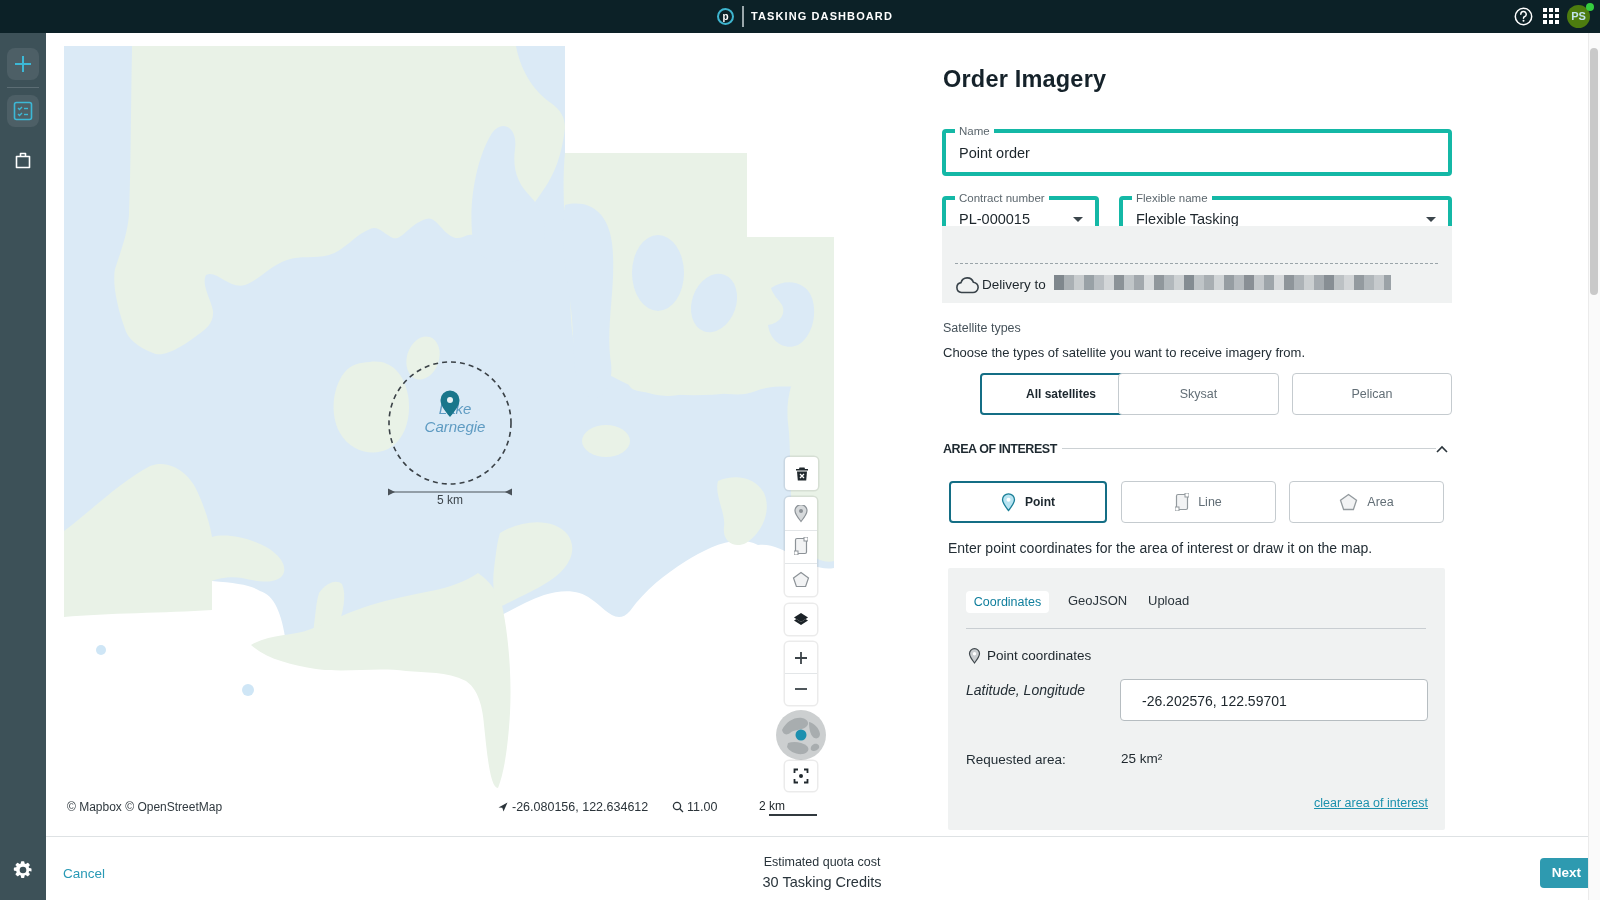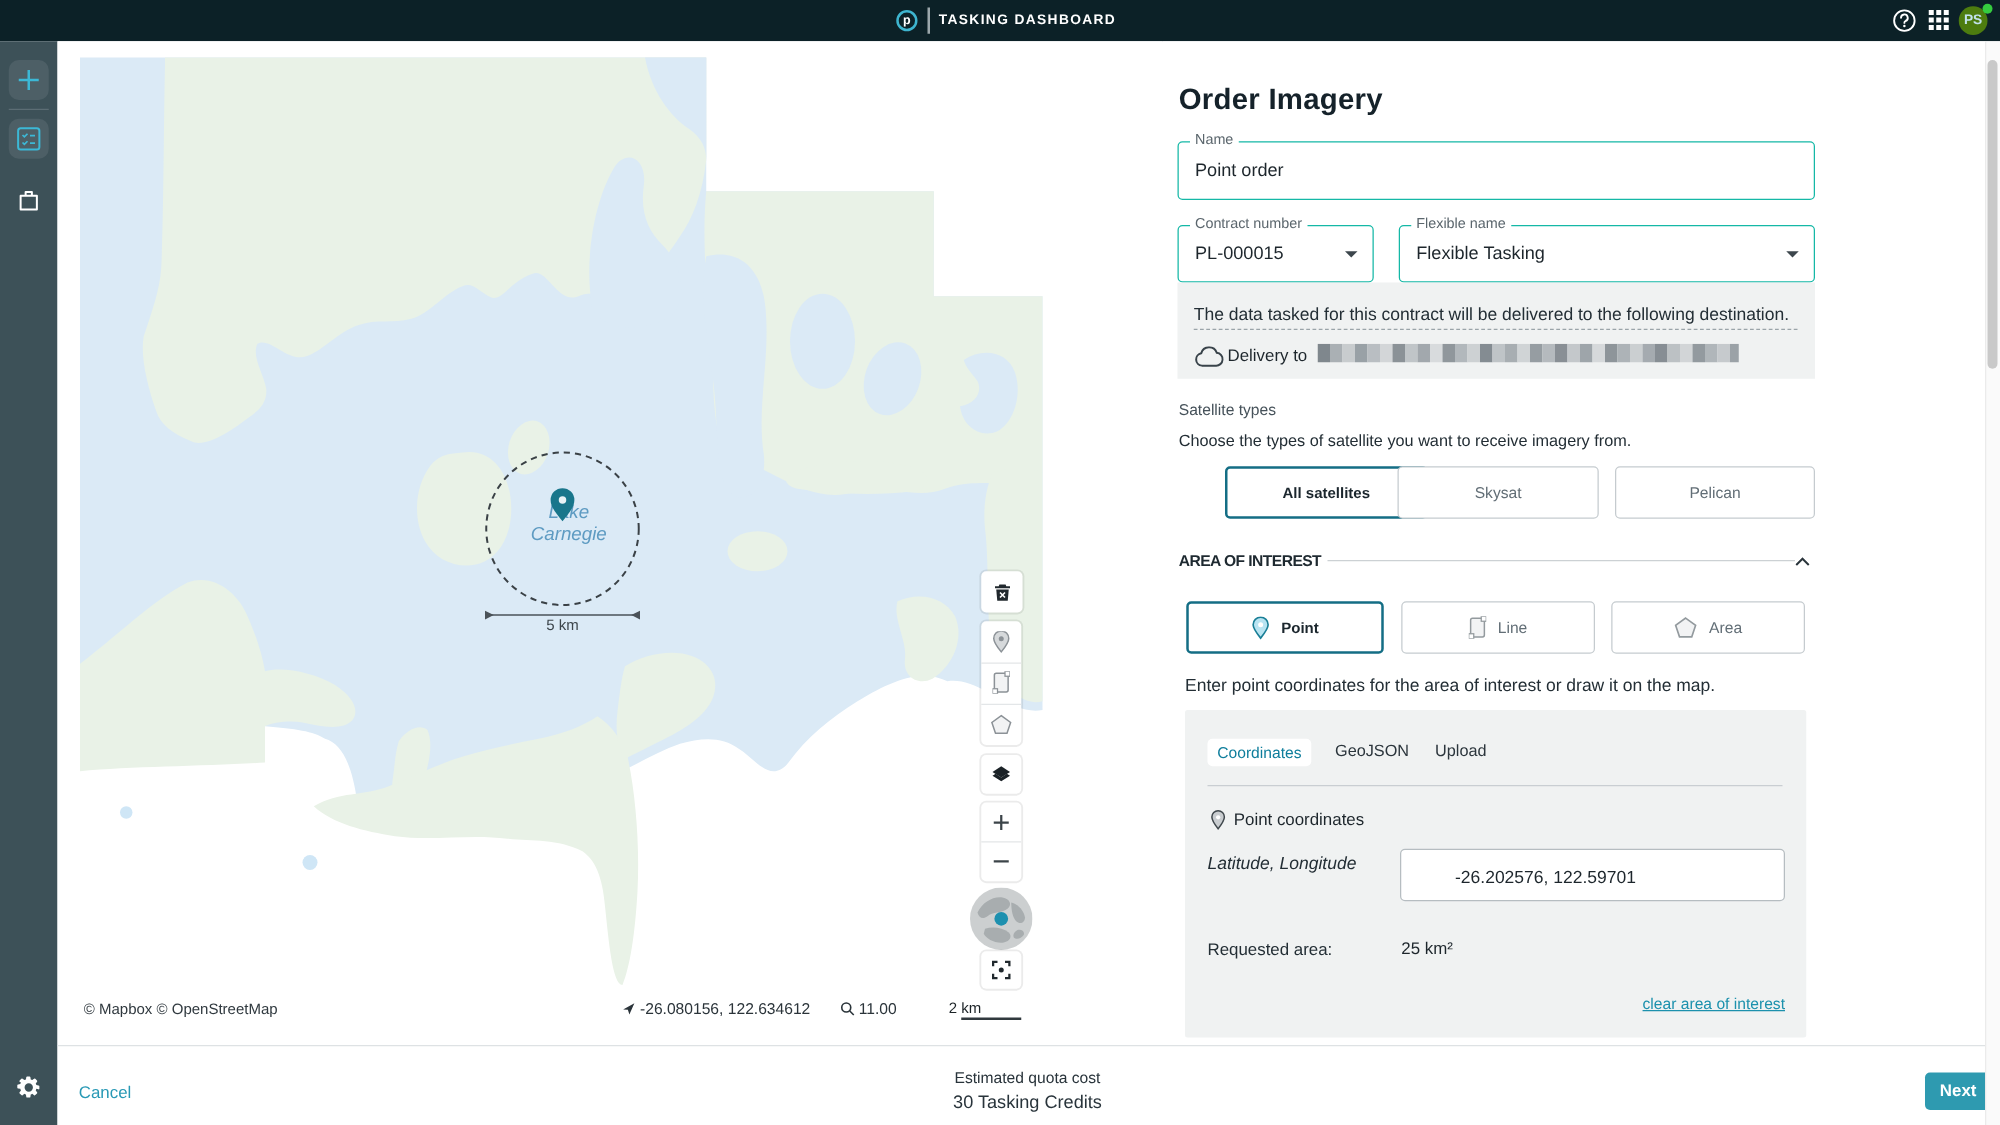--- a/index.html
+++ b/index.html
@@ -30,21 +30,21 @@
   .ctl-sep { position:absolute; left:0; width:32px; height:1px; background:#e3e6e8; }
   #attrib { left:21px; top:767px; font-size:12px; color:#30393f; }
   #coords { left:452px; top:767px; font-size:12.5px; color:#2b343a; display:flex; align-items:center; }
   #zoomlvl { left:626px; top:767px; font-size:12.5px; color:#2b343a; display:flex; align-items:center; }
   #scaletxt { left:702px; top:766px; width:48px; text-align:center; font-size:12px; color:#1c2327; }
   #scalebar { left:723px; top:781px; width:48px; height:2px; background:#31393e; }
 
   
   #panel { left:930px; top:33px; width:658px; height:803px; background:#fff; }
   h1 { position:absolute; left:943px; top:66px; font-size:23.5px; color:#15222a; letter-spacing:0.2px; }
-  .field { position:absolute; border:1px solid #14b8a6; border-radius:4px; background:#fff; }
+  .field { position:absolute; border:4px solid #14b8a6; border-radius:4px; background:#fff;margin-top:16px; }
   .field .lbl { position:absolute; top:-8px; left:9px; background:#fff; padding:0 4px; font-size:11.5px; color:#5b666d; }
   .field .val { position:absolute; left:13px; top:50%; transform:translateY(-50%); font-size:14.5px; color:#1d262c; }
   .caret { position:absolute; right:12px; top:50%; margin-top:-2px; width:0; height:0; border-left:5px solid transparent; border-right:5px solid transparent; border-top:5px solid #3c464c; }
   #graybox { left:942px; top:226px; width:510px; height:77px; background:#f0f2f2; }
   #graybox .t1 { position:absolute; left:13px; top:17px; font-size:14px; color:#232e35; }
   #graybox .dash { position:absolute; left:13px; top:37px; width:483px; border-top:1px dashed #9aa4a9; }
   #graybox .delrow { position:absolute; left:13px; top:46px; height:26px; }
   #delivery-txt { position:absolute; left:27px; top:5px; white-space:nowrap; font-size:13.5px; color:#1d262c; }
   #mosaic { position:absolute; left:99px; top:3px; width:337px; height:15px; font-size:0; white-space:nowrap; overflow:hidden; }
   #mosaic span { display:inline-block; width:10px; height:15px; }
@@ -60,21 +60,21 @@
   #aoi-chev { left:1435px; top:443px; width:14px; height:14px; }
 
   #enter-txt { left:948px; top:540px; font-size:14px; color:#232e35; }
   #coordpanel { left:948px; top:568px; width:497px; height:262px; background:#f0f2f2; border-radius:2px; }
   .tab { position:absolute; top:25px; font-size:13px; color:#2b353c; }
   #tab-coord { left:18px; top:23px; width:83px; height:22px; background:#fff; border-radius:4px; color:#0f7e9c; font-size:12.5px; text-align:center; line-height:22px; position:absolute; }
   #tabline { position:absolute; left:18px; top:60px; width:460px; height:1px; background:#c9ced2; }
   #pc-row { position:absolute; left:20px; top:80px; font-size:13.5px; color:#1d262c; }
   #lat-lbl { position:absolute; left:18px; top:114px; font-size:14px; color:#232e35;font-style:italic; }
   #lat-input { position:absolute; left:172px; top:111px; width:308px; height:42px; background:#fff; border:1px solid #b6bdc1; border-radius:4px; }
-  #lat-input span { position:absolute; left:21px; top:13px; font-size:14px; color:#1d262c;margin-left:22px; }
+  #lat-input span { position:absolute; left:21px; top:13px; font-size:14px; color:#1d262c; }
   #req-lbl { position:absolute; left:18px; top:184px; font-size:13.5px; color:#232e35; }
   #req-val { position:absolute; left:173px; top:183px; font-size:13.5px; color:#1d262c; }
   #clear-link { position:absolute; right:17px; top:228px; font-size:12.5px; color:#1c91ad; text-decoration:underline; }
 
   
   #footer { left:46px; top:836px; width:1542px; height:64px; background:#fff; border-top:1px solid #dee2e4; }
   #cancel { left:63px; top:866px; font-size:13.5px; color:#2899b5; }
   #quota1 { left:22px; top:855px; width:1600px; text-align:center; font-size:12.5px; color:#29343b; }
   #quota2 { left:22px; top:874px; width:1600px; text-align:center; font-size:14.5px; color:#29343b; }
   #nextbtn { left:1540px; top:858px; width:53px; height:30px; background:#2e9ab0; border-radius:4px; color:#fff; font-size:13.5px; font-weight:bold; text-align:center; line-height:30px; }
@@ -270,21 +270,20 @@
     <span class="val">PL-000015</span>
     <span class="caret"></span>
   </div>
   <div class="field" style="left:1119px; top:180px; width:333px; height:46px;">
     <span class="lbl">Flexible name</span>
     <span class="val">Flexible Tasking</span>
     <span class="caret"></span>
   </div>
 
   <div class="abs" id="graybox">
-    <div class="t1">The data tasked for this contract will be delivered to the following destination.</div>
     <div class="dash"></div>
     <div class="delrow">
       <svg width="24" height="17" style="position:absolute;left:0;top:5px" viewBox="0 0 24 17">
         <path d="M6.5 15.5 a5 5 0 0 1 -0.5 -9.9 a6.5 6.5 0 0 1 12.4 -0.4 a4.7 4.7 0 0 1 -0.9 10.3 Z" fill="none" stroke="#39434a" stroke-width="1.6"></path>
       </svg>
       <span id="delivery-txt">Delivery to</span>
       <span id="mosaic"><span style="background:#7f878d"></span><span style="background:#aab0b4"></span><span style="background:#c8ccce"></span><span style="background:#99a1a6"></span><span style="background:#b9bec2"></span><span style="background:#d3d6d8"></span><span style="background:#8b9297"></span><span style="background:#c0c5c8"></span><span style="background:#a2a8ad"></span><span style="background:#d8dbdd"></span><span style="background:#90979c"></span><span style="background:#b2b8bc"></span><span style="background:#cdd1d3"></span><span style="background:#848c92"></span><span style="background:#bfc4c7"></span><span style="background:#a8aeb2"></span><span style="background:#d0d4d6"></span><span style="background:#969da2"></span><span style="background:#b5babe"></span><span style="background:#898f95"></span><span style="background:#c4c8cb"></span><span style="background:#9ea5aa"></span><span style="background:#d6d9db"></span><span style="background:#8e959a"></span><span style="background:#adb3b7"></span><span style="background:#cbcfd1"></span><span style="background:#a5abb0"></span><span style="background:#878e94"></span><span style="background:#bcc1c4"></span><span style="background:#d2d5d7"></span><span style="background:#939a9f"></span><span style="background:#b0b6ba"></span><span style="background:#c6cacd"></span><span style="background:#9ba2a7"></span></span>
     </div>
   </div>
 

